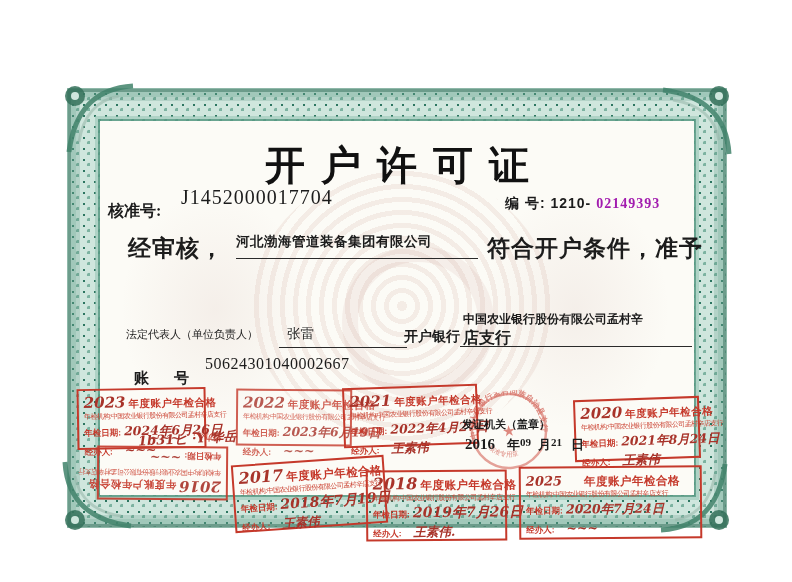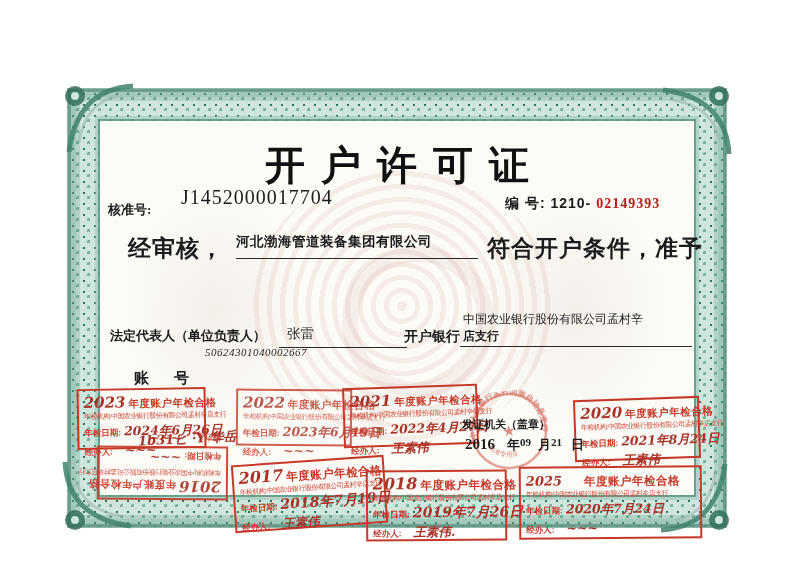--- a/index.html
+++ b/index.html
@@ -29,38 +29,38 @@
   .rosette::after{content:"";position:absolute;left:90px;top:78px;width:120px;height:120px;border-radius:50%;
     border:16px solid rgba(198,150,136,.12);}
   .sidewash{position:absolute;width:190px;height:240px;z-index:1;
     background:radial-gradient(ellipse at center, rgba(190,150,140,.12), transparent 70%);}
   .sw-l{left:120px;top:190px;} .sw-r{left:480px;top:190px;}
 
   
   .blk{position:absolute;color:#1c1c1c;z-index:4;}
   .title{left:100px;width:594px;top:138px;text-align:center;font-family:"Liberation Serif",serif;
     font-size:40px;font-weight:bold;letter-spacing:16px;text-indent:16px;color:#111;}
-  .apprlabel{left:108px;top:201px;font-size:13px;font-weight:bold;font-family:Liberation Serif, serif;}
+  .apprlabel{left:108px;top:201px;font-size:16px;font-weight:bold;font-family:Liberation Serif, serif;}
   .apprval{left:181px;top:186px;font-size:20px;font-family:"Liberation Serif",serif;letter-spacing:1px;}
   .serial{left:505px;top:195px;font-size:14px;font-weight:bold;letter-spacing:1px;}
-  .serial .red{color:#b91c1c;font-weight:bold;font-family:"Liberation Serif",serif;}
+  .serial .red{color:#a21caf;font-weight:bold;font-family:"Liberation Serif",serif;}
   .bodyline{font-size:23px;font-weight:bold;letter-spacing:1px;}
   .prefix{left:128px;top:233px;}
   .company{left:236px;top:233px;width:242px;font-size:13.5px;font-weight:bold;border-bottom:1.5px solid #2a2a2a;
     padding-bottom:7px;letter-spacing:.5px;}
   .suffix{left:487px;top:233px;}
   .line2{left:122px;top:278px;}
-  .lrlabel{left:110px;top:327px;font-size:13px;font-weight:bold;}
+  .lrlabel{left:126px;top:327px;font-size:11px;font-weight:normal;}
   .lrname{left:279px;top:325px;width:120px;font-size:13.5px;border-bottom:1.5px solid #2a2a2a;padding:0 0 4px 8px;}
   .banklabel{left:404px;top:328px;font-size:14px;font-weight:bold;}
-  .bankl1{left:463px;top:311px;font-size:12px;font-weight:normal;}
-  .bankl2{left:463px;top:328px;font-size:12px;font-weight:bold;}
+  .bankl1{left:463px;top:311px;font-size:12px;font-weight:bold;}
+  .bankl2{left:463px;top:328px;font-size:16px;font-weight:bold;}
   .bankline{left:460px;top:346px;width:232px;border-bottom:1.5px solid #2a2a2a;height:0;}
   .acctlabel{left:134px;top:369px;font-size:15px;font-weight:bold;white-space:pre;}
-  .acctval{left:205px;top:346px;font-size:11px;font-family:"Liberation Serif",serif;letter-spacing:.5px;font-style:italic;}
+  .acctval{left:205px;top:355px;font-size:16px;font-family:"Liberation Serif",serif;letter-spacing:.5px;}
   .issuer{left:462px;top:417px;font-size:11px;font-weight:bold;z-index:6;}
   .issuedate{left:447px;top:436px;font-size:13px;font-weight:bold;z-index:6;white-space:nowrap;margin-left:18px;}
   .issuedate .num{font-family:"Liberation Serif",serif;font-size:15px;}
   .issuedate .sm{font-size:11px;position:relative;top:-3px;font-family:"Liberation Serif",serif;}
   .issuedate .u1{margin-left:12px;} .issuedate .u2{margin-left:7px;} .issuedate .u3{margin-left:9px;}
 
   
   .stamp{position:absolute;border:2px solid #c5392b;color:#c5392b;background:transparent;z-index:5;
     padding:2px 5px;line-height:1.12;box-sizing:border-box;}
   .hw{font-family:"DejaVu Serif",serif;font-style:italic;font-weight:bold;color:#a8332a;}

